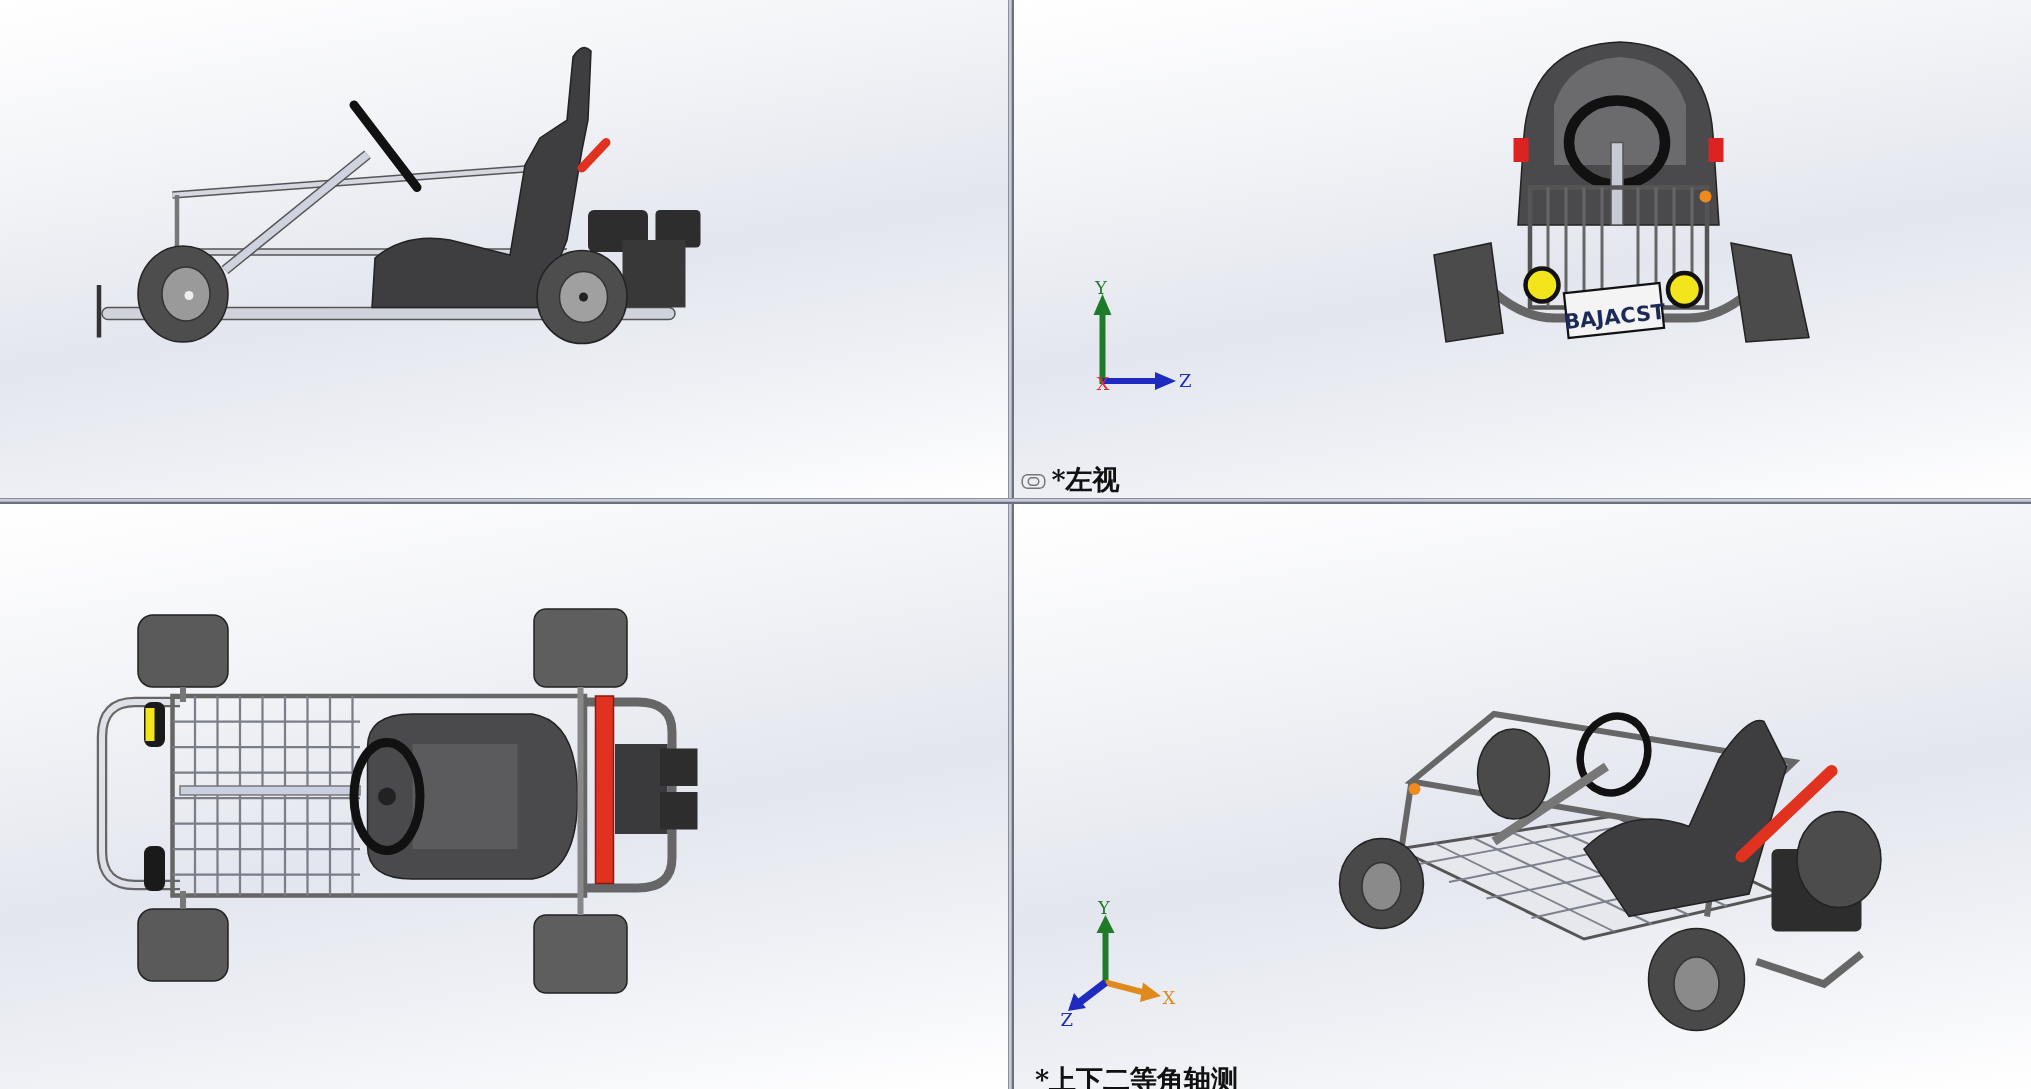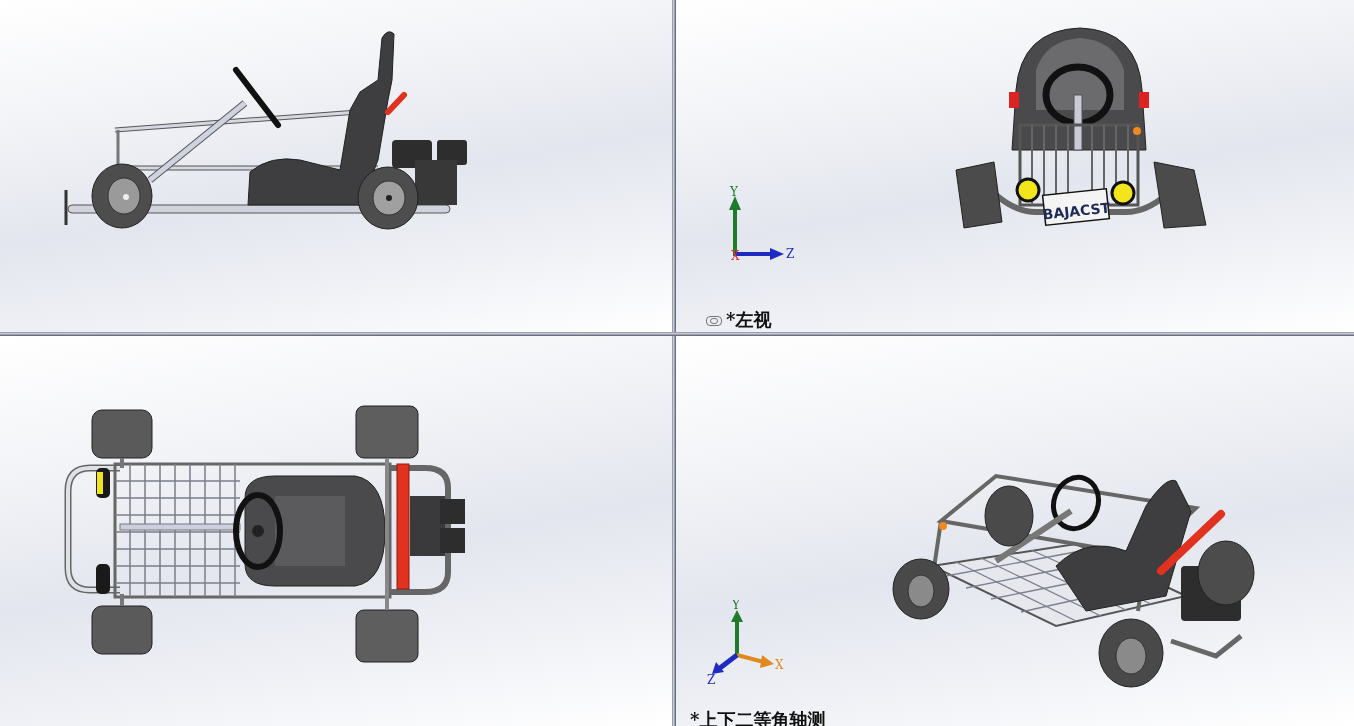--- a/index.html
+++ b/index.html
@@ -100,21 +100,21 @@
 
   <svg width="80" height="80" style="left:44px;top:186px;">
     <line x1="15" y1="70" x2="15" y2="22" stroke="#1f7a2a" stroke-width="4"></line>
     <polygon points="9,24 21,24 15,10" fill="#1f7a2a"></polygon>
     <line x1="15" y1="68" x2="52" y2="68" stroke="#1f2bc0" stroke-width="4"></line>
     <polygon points="50,62 50,74 64,68" fill="#1f2bc0"></polygon>
     <text class="triad-label" x="10" y="10" fill="#1f7a2a">Y</text>
     <text class="triad-label" x="66" y="72" fill="#1f2bc0">Z</text>
     <text class="triad-label" x="11" y="74" fill="#d33" font-size="9">X</text>
   </svg>
-  <div class="view-label" style="left:30px;top:308px;">
+  <div class="view-label" style="left:5px;top:308px;">
     <span class="link-icon"></span><span>*左视</span>
   </div>
 </div>
 
 <div class="vp" id="vp-bl">
   <svg width="672" height="390">
 
     <path d="M120 132 L90 132 Q68 132 68 155 L68 232 Q68 254 90 254 L120 254" fill="none" stroke="#666" stroke-width="7"></path>
     <path d="M120 132 L90 132 Q68 132 68 155 L68 232 Q68 254 90 254 L120 254" fill="none" stroke="#dfe1e8" stroke-width="4"></path>
     <rect x="115" y="128" width="275" height="133" fill="none" stroke="#666" stroke-width="3"></rect>

